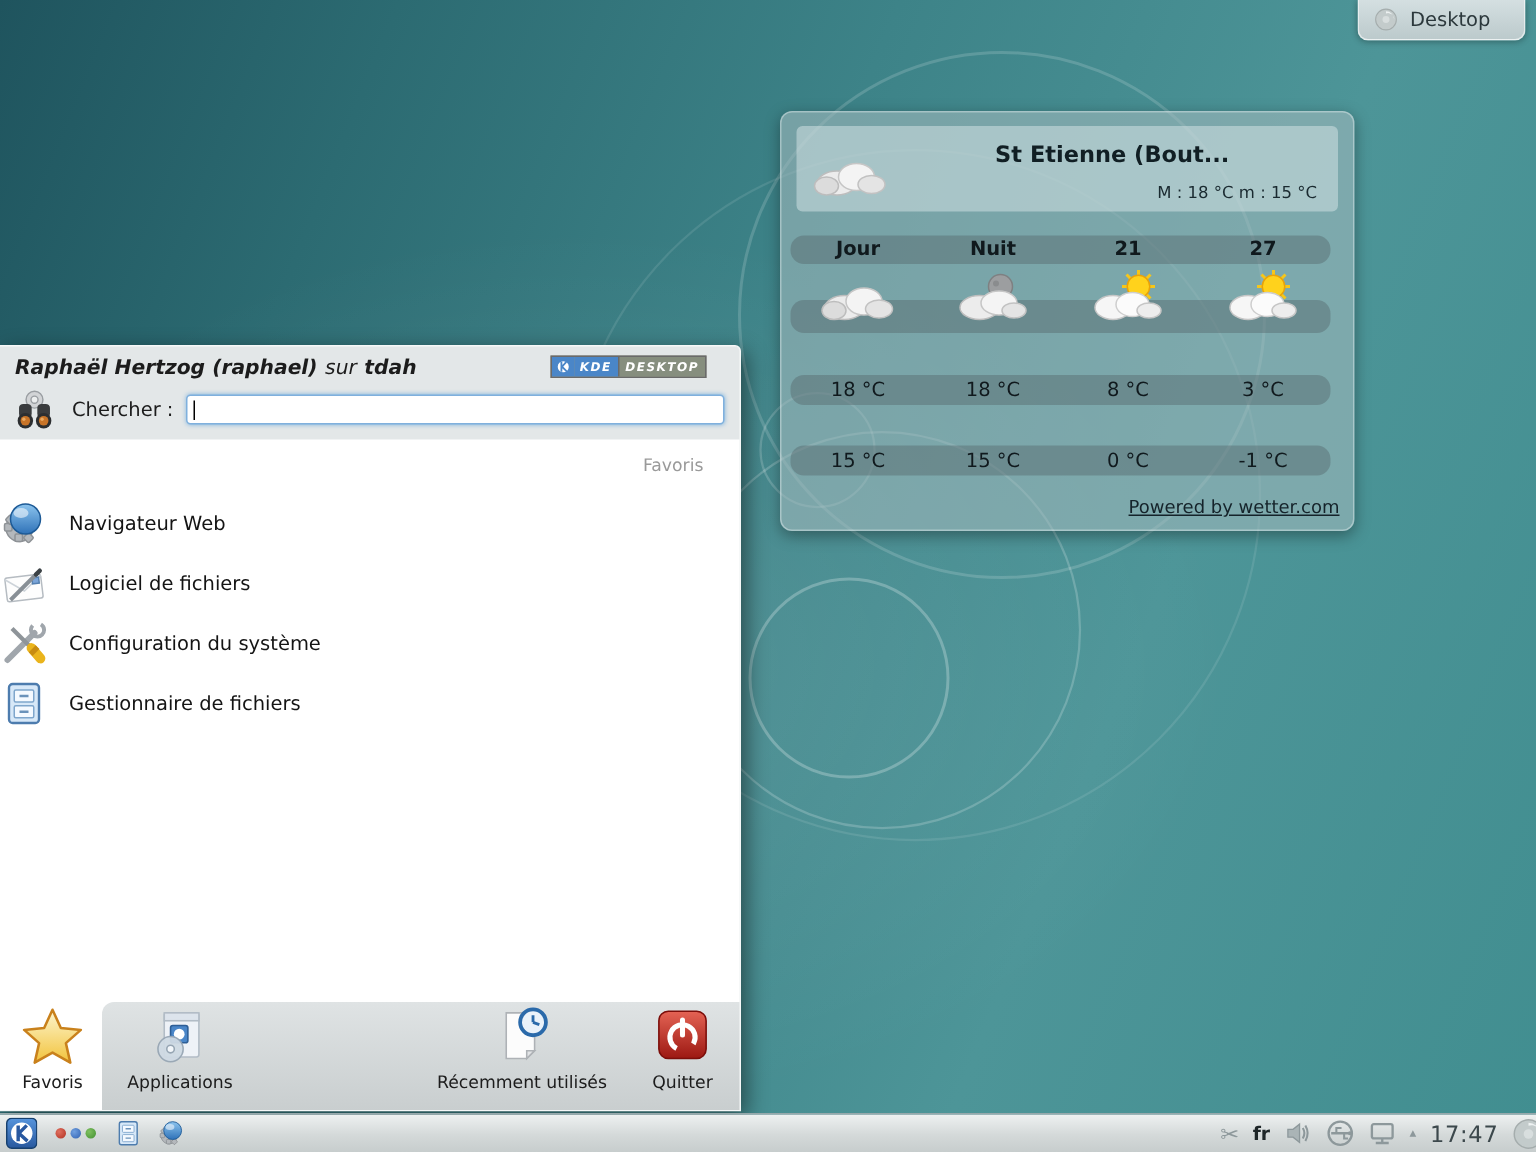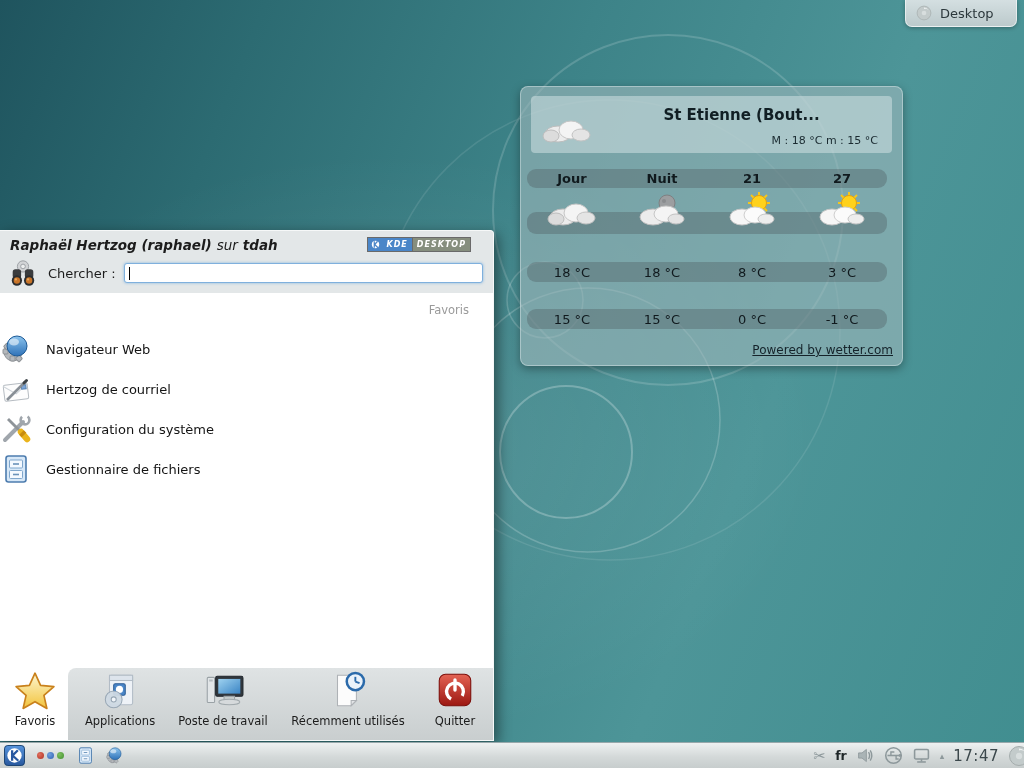--- a/index.html
+++ b/index.html
@@ -17,21 +17,21 @@
 
   
   .desktop-widget { position:absolute; left:905px; top:0; width:112px; height:27px;
     background:linear-gradient(#d4dfe1,#bccacc);
     border:1px solid rgba(255,255,255,0.55); border-top:none;
     border-radius:0 0 7px 7px; display:flex; align-items:center; gap:8px;
     padding-left:10px; box-shadow:0 1px 4px rgba(0,0,0,0.3); }
   .desktop-widget .label { font-size:13px; color:#2c383c; }
 
   
-  .weather { position:absolute; left:520px; top:86px; width:383px; height:280px;
+  .weather { position:absolute; left:520px; top:74px; width:383px; height:280px;
     background:rgba(158,184,187,0.60);
     border:1px solid rgba(255,255,255,0.35); border-radius:8px;
     box-shadow:0 3px 10px rgba(0,0,0,0.35); }
   .weather-header { position:absolute; left:10px; right:10px; top:9px; height:57px;
     background:rgba(208,224,226,0.55); border-radius:4px; }
   .weather-header .big-cloud { position:absolute; left:8px; top:12px; }
   .weather-title { position:absolute; left:70px; right:10px; top:10px;
     text-align:center; font-size:15px; font-weight:bold; color:#111f24; }
   .weather-minmax { position:absolute; right:14px; top:38px; font-size:11px; color:#1a2a30;margin-left:36px; }
   .wbar { position:absolute; left:6px; right:15px; border-radius:9px;
@@ -364,21 +364,21 @@
       <div class="ko-item">
         <svg width="32" height="32">
             <use href="#i-webbrowser"></use>
           </svg>
         <span class="ilabel">Navigateur Web</span>
       </div>
       <div class="ko-item">
         <svg width="32" height="32">
             <use href="#i-mail"></use>
           </svg>
-        <span class="ilabel">Hertzog de courriel</span>
+        <span class="ilabel">Logiciel de fichiers</span>
       </div>
       <div class="ko-item">
         <svg width="32" height="32">
             <use href="#i-tools"></use>
           </svg>
         <span class="ilabel">Configuration du système</span>
       </div>
       <div class="ko-item">
         <svg width="32" height="32">
             <use href="#i-cabinet"></use>
@@ -395,26 +395,20 @@
           <use href="#i-star"></use>
         </svg>
       <span class="tlabel">Favoris</span>
     </div>
     <div class="ko-tab t-app">
       <svg width="42" height="42">
           <use href="#i-appbox"></use>
         </svg>
       <span class="tlabel">Applications</span>
     </div>
-    <div class="ko-tab t-pc">
-      <svg width="42" height="42">
-          <use href="#i-computer"></use>
-        </svg>
-      <span class="tlabel">Poste de travail</span>
-    </div>
     <div class="ko-tab t-rec">
       <svg width="42" height="42">
           <use href="#i-recent"></use>
         </svg>
       <span class="tlabel">Récemment utilisés</span>
     </div>
     <div class="ko-tab t-quit">
       <svg width="42" height="42">
           <use href="#i-power"></use>
         </svg>

